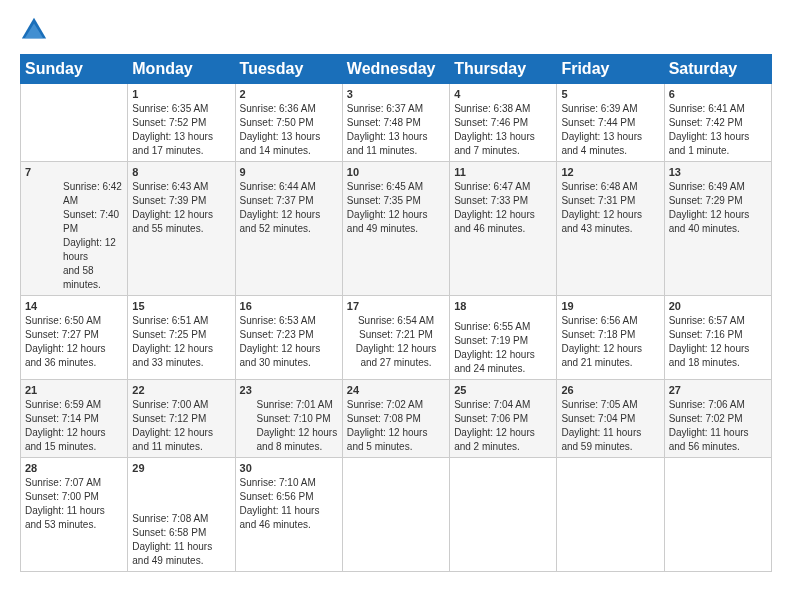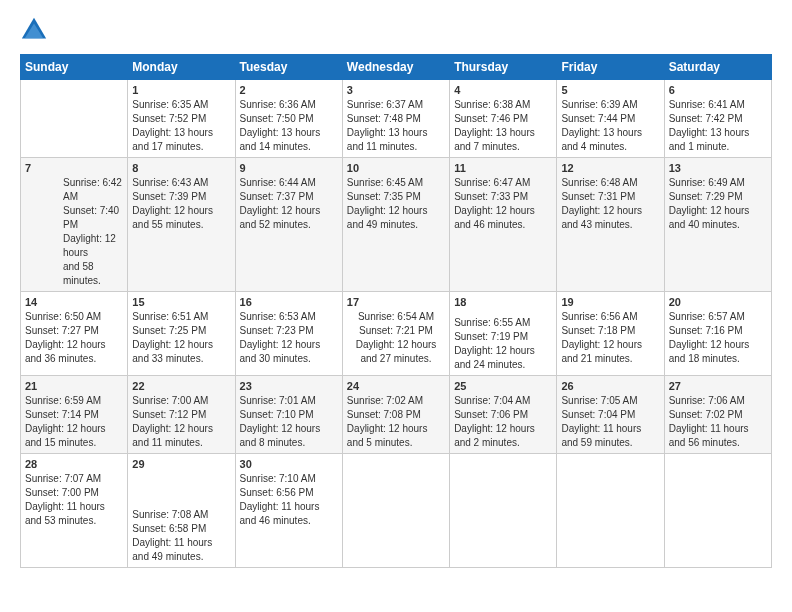--- a/index.html
+++ b/index.html
@@ -60,21 +60,21 @@
       color: #555;
     }
     table {
       width: 100%;
       border-collapse: collapse;
       table-layout: fixed;
     }
     thead tr th {
       background: #1a6fba;
       color: #fff;
-      font-size: 12px;
+      font-size: 16px;
       font-weight: bold;
       padding: 5px 4px;
       text-align: left;
       border: 1px solid #1a6fba;
     }
     tbody tr td {
       border: 1px solid #ccc;
       vertical-align: top;
       padding: 4px 4px 3px 4px;
       font-size: 9.5px;
@@ -291,21 +291,21 @@
           </td>
           <td>
             <div class="day-num">22</div>
             <div class="cell-text" style="white-space: pre-line;">Sunrise: 7:00 AM
 Sunset: 7:12 PM
 Daylight: 12 hours
 and 11 minutes.</div>
           </td>
           <td>
             <div class="day-num">23</div>
-            <div class="cell-text" style="white-space: pre-line;">Sunrise: 7:01 AM
+            <div class="cell-text" style="white-space: pre-line; margin-left: 17px;">Sunrise: 7:01 AM
 Sunset: 7:10 PM
 Daylight: 12 hours
 and 8 minutes.</div>
           </td>
           <td>
             <div class="day-num">24</div>
             <div class="cell-text" style="white-space: pre-line;">Sunrise: 7:02 AM
 Sunset: 7:08 PM
 Daylight: 12 hours
 and 5 minutes.</div>

